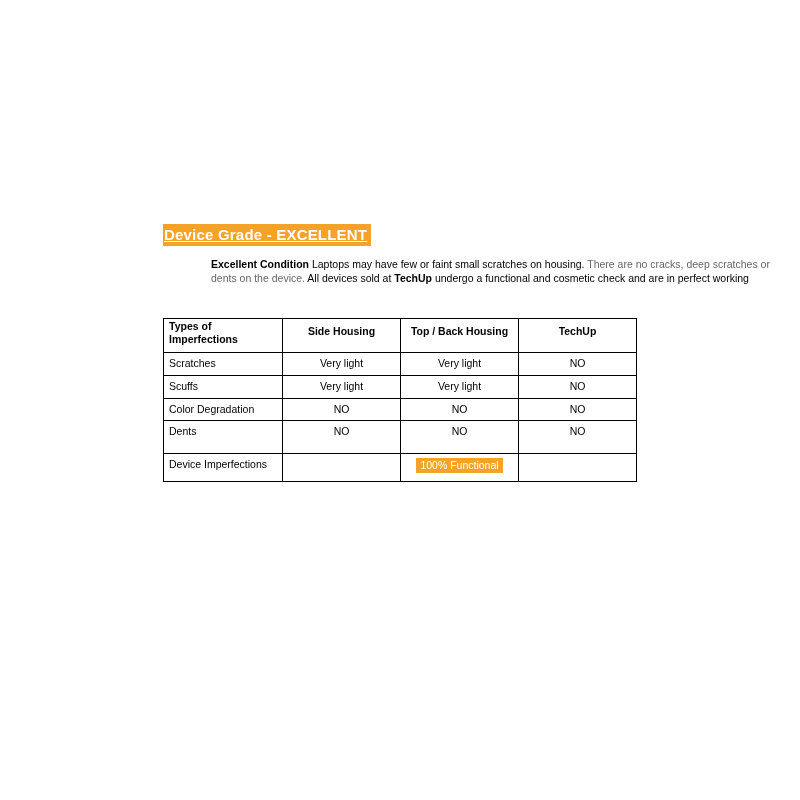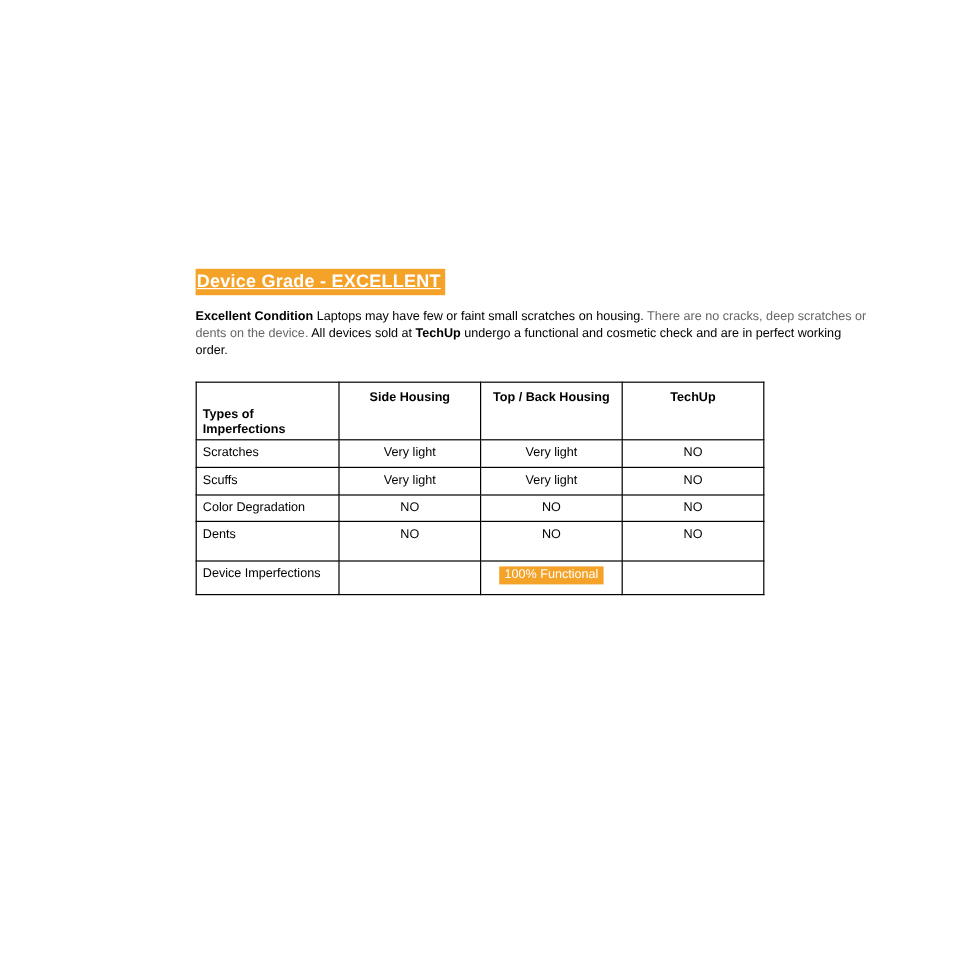--- a/index.html
+++ b/index.html
@@ -27,38 +27,38 @@
     text-decoration:underline;
     padding:2px 4px 3px 1px;
   }
 
   .desc{
     position:absolute; left:163px; top:258px; width:620px;
     font-size:10.5px; line-height:13.9px; color:var(--text);
   }
   .desc .run-bold{ font-weight:bold; }
   .desc .run-muted{ color:var(--muted); }
-  .desc .line{ white-space:nowrap; }
+  .desc .line{ white-space:nowrap;margin-left:48px; }
 
   table.grade-table{
     position:absolute; left:163px; top:318px; width:473px;
     border-collapse:collapse; table-layout:fixed;
   }
   .grade-table th, .grade-table td{
     border:1px solid var(--border);
     vertical-align:top;
     font-size:10.5px;
     padding:4px 3px 2px;
     overflow:hidden;
   }
   .grade-table th{
     font-weight:bold; text-align:center; padding-top:6px;
   }
   .grade-table th.col-label{
-    text-align:left; padding-left:5px; line-height:12.5px; padding-top:20px;
+    text-align:left; padding-left:5px; line-height:12.5px; padding-top:1px;
   }
   .grade-table td{ text-align:center;margin-left:12px; }
   .grade-table td.cell-label{ text-align:left; padding-left:5px; }
   .cell-hl{
     background:var(--accent); color:var(--hl-text);
     padding:1px 4px 2px;
     display:inline-block;
   }
 </style>
 </head>
@@ -66,21 +66,20 @@
 
 <div class="page">
 
   <div class="heading">
     <span class="heading-hl">Device Grade - EXCELLENT</span>
   </div>
 
   <div class="desc" id="description">
       <div class="line"><span class="run-bold ">Excellent Condition</span><span class=""> Laptops may have few or faint small scratches on housing.</span><span class="run-muted"> There are no cracks, deep scratches or</span></div>
       <div class="line"><span class="run-muted">dents on the device.</span><span class=""> All devices sold at </span><span class="run-bold ">TechUp</span><span class=""> undergo a functional and cosmetic check and are in perfect working</span></div>
-      <div class="line"><span class="">order.</span></div>
     </div>
 
   <table class="grade-table">
     <colgroup>
       <col style="width:119px">
       <col style="width:118px">
       <col style="width:118px">
       <col style="width:118px">
     </colgroup>
     <thead>

